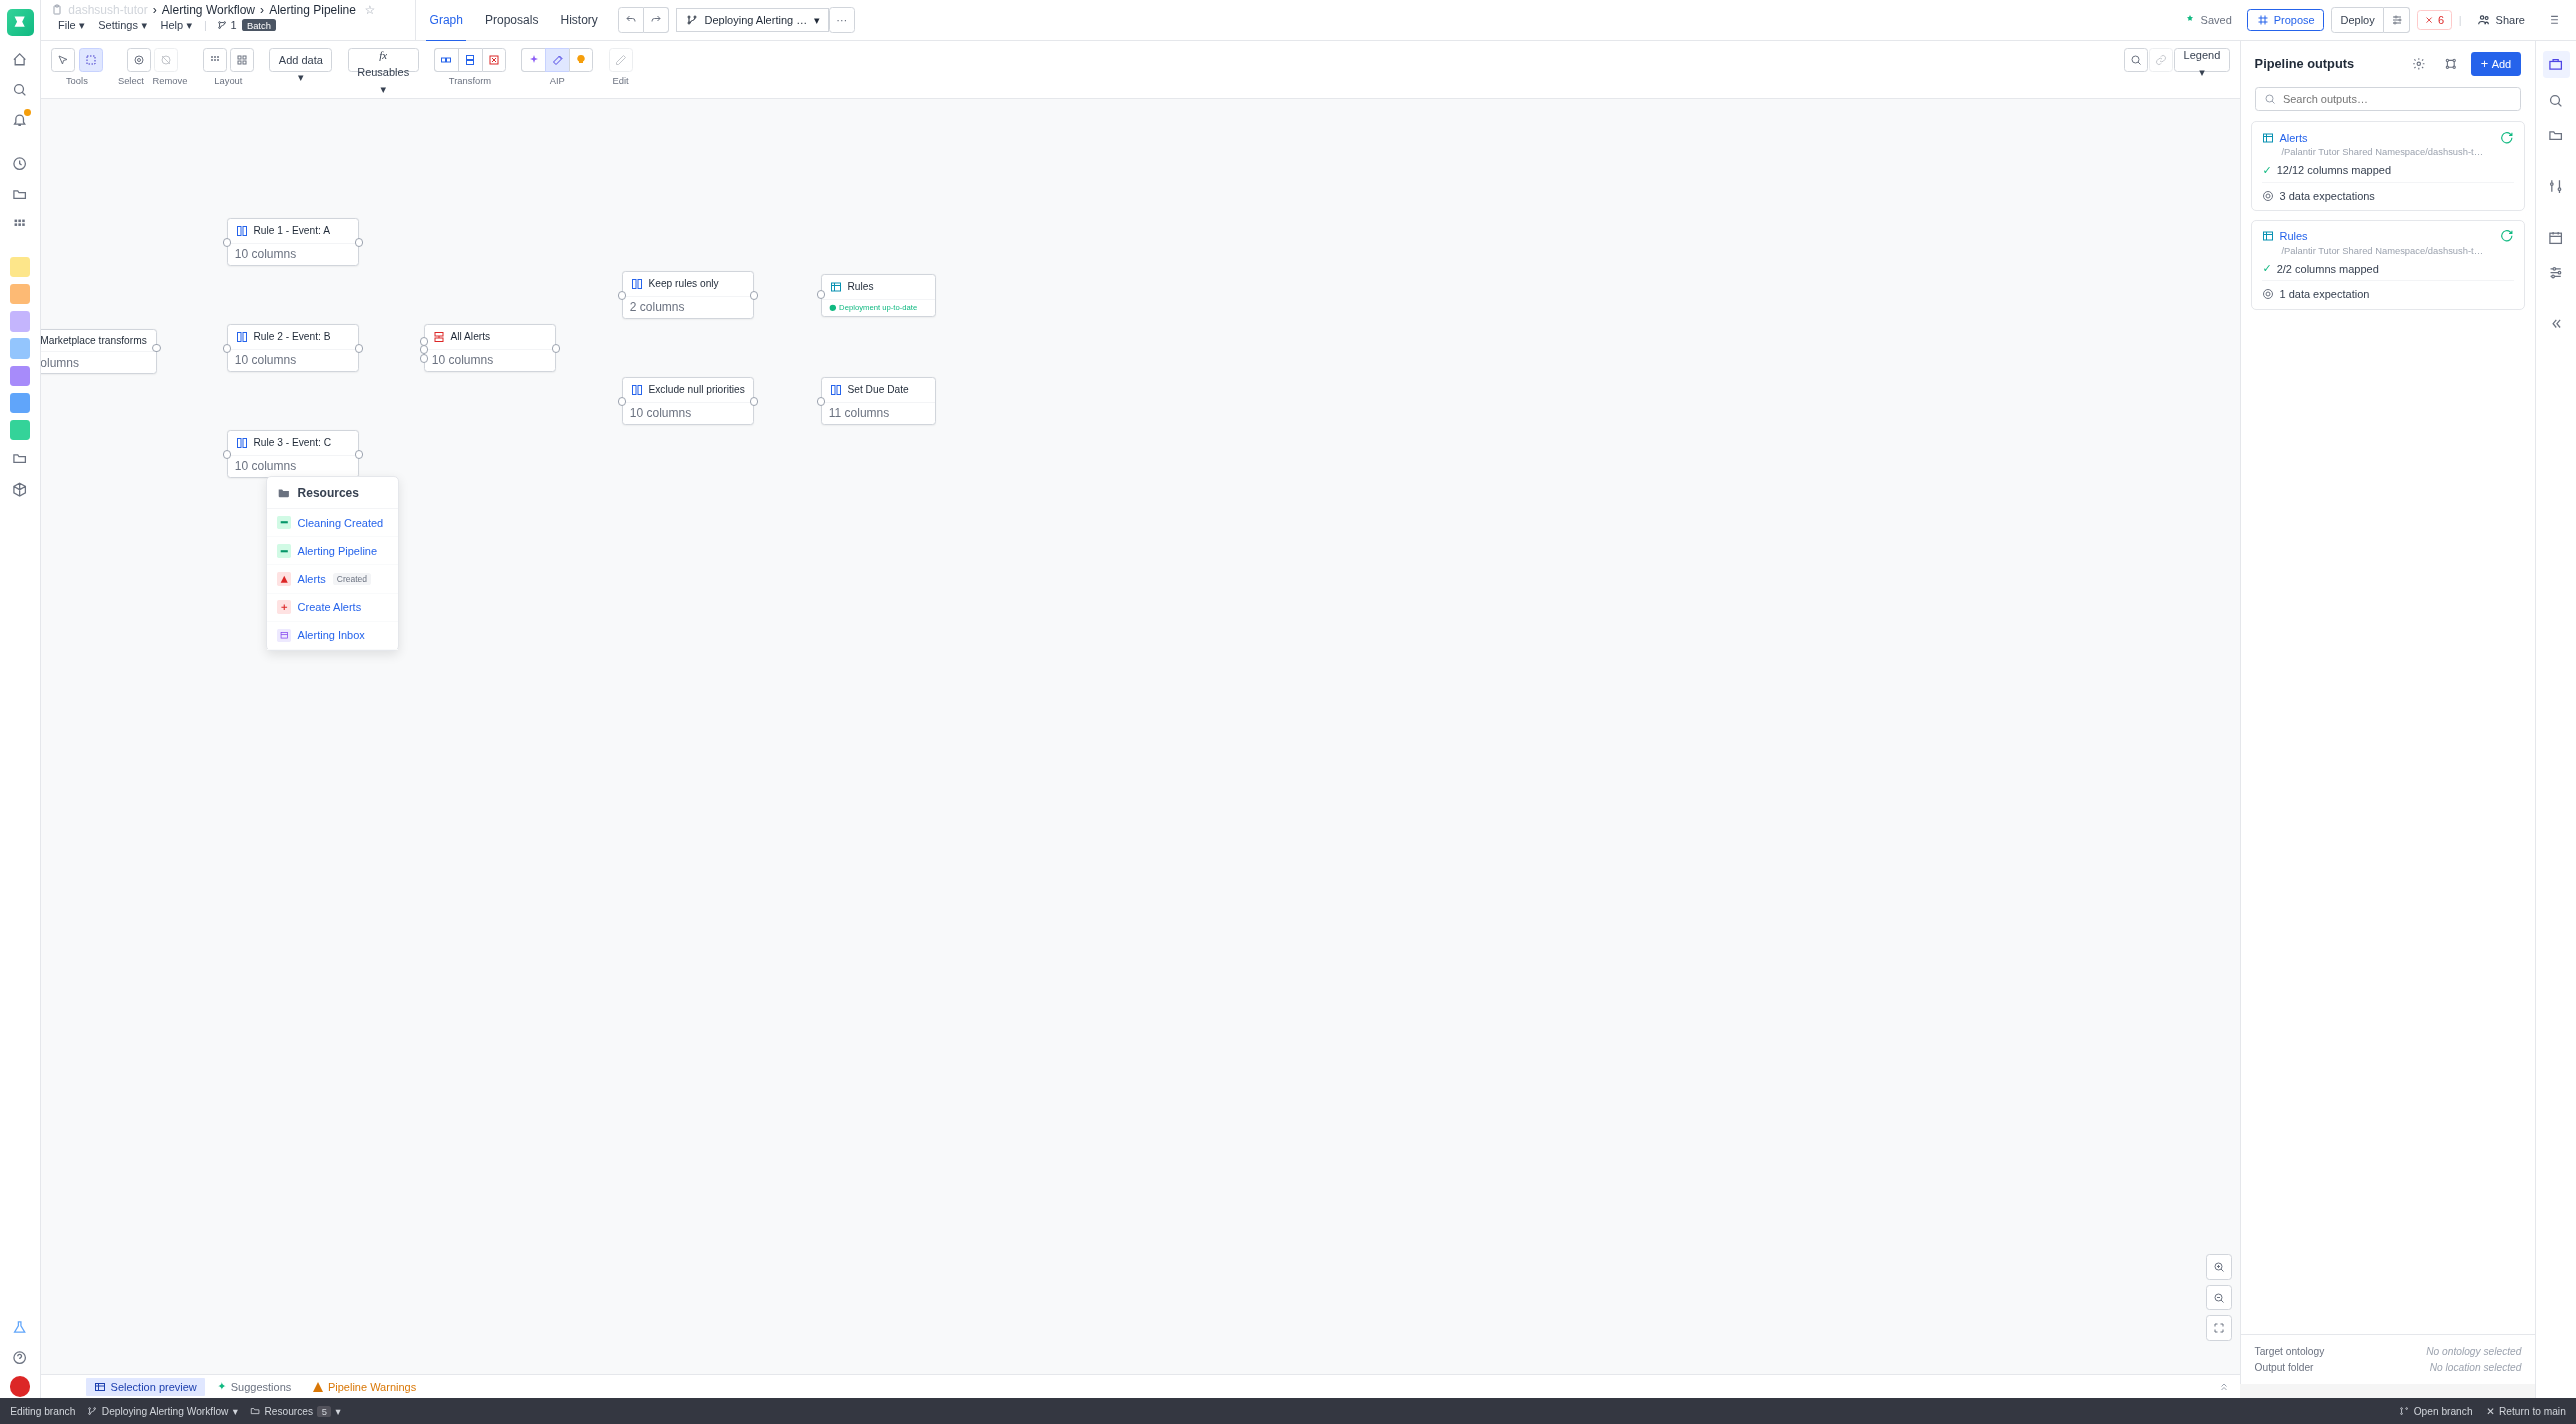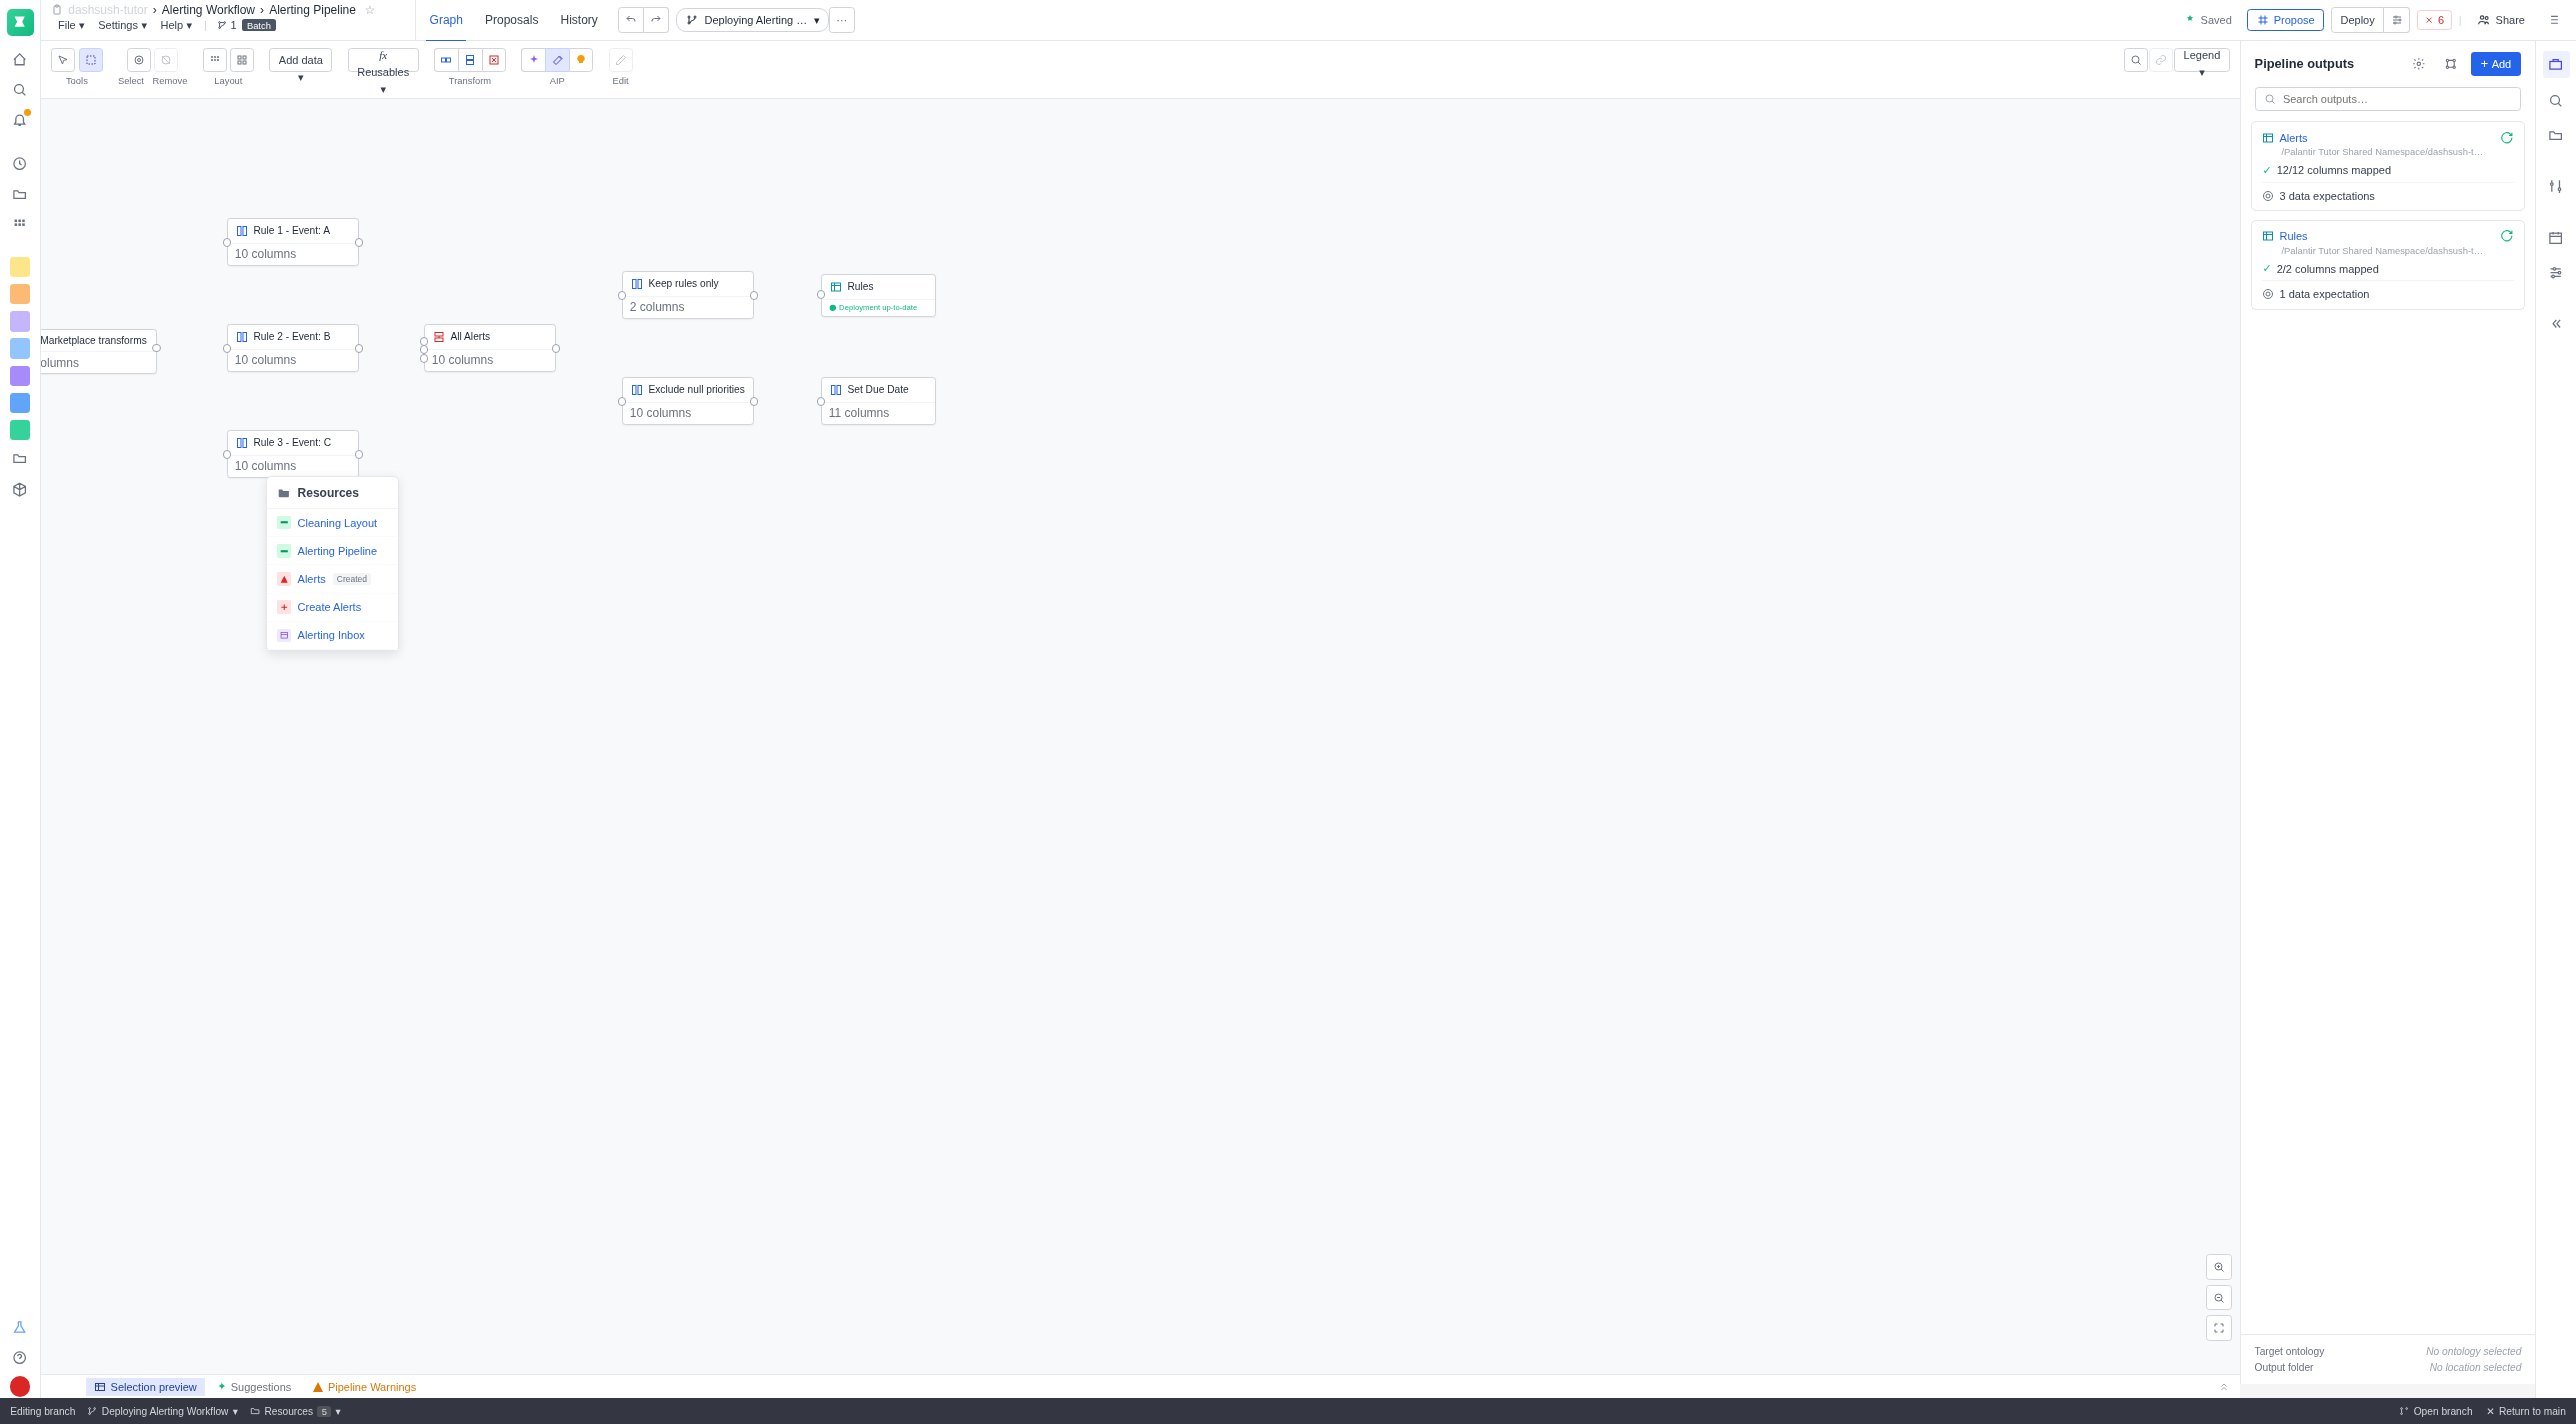--- a/index.html
+++ b/index.html
@@ -29,21 +29,21 @@
 .top-tabs .tab.active { color:#2563eb; border-bottom-color:#2563eb; font-weight:500; }
 
 .top-actions { display:flex; align-items:center; gap:6.8px; padding:0 10.2px; margin-left:auto; }
 .btn { display:inline-flex; align-items:center; gap:5.1px; padding:4.3px 8.5px; border:0.9px solid #d1d5db; border-radius:3.4px; background:#fff; cursor:pointer; font-size:11px; color:#374151; }
 .btn.ghost { border:none; background:transparent; }
 .btn.primary-outline { border-color:#2563eb; color:#2563eb; }
 .btn.deploy { color:#374151; }
 .icon-btn { width:25.6px; height:25.6px; display:inline-flex; align-items:center; justify-content:center; border:0.9px solid #d1d5db; border-radius:3.4px; cursor:pointer; color:#6b7280; background:#fff; }
 .icon-btn.borderless { border:none; }
 .pill-red { display:inline-flex; align-items:center; gap:3.4px; padding:3.4px 6.8px; border:0.9px solid #fecaca; border-radius:3.4px; color:#dc2626; font-size:11px; }
-.dropdown-chip { display:inline-flex; align-items:center; gap:6.8px; padding:4.3px 8.5px; border:0.9px solid #d1d5db; border-radius:10px; cursor:pointer; font-size:11px; }
+.dropdown-chip { display:inline-flex; align-items:center; gap:6.8px; padding:4.3px 8.5px; border:0.9px solid #d1d5db; border-radius:0; cursor:pointer; font-size:11px; }
 
 
 .toolbar { position:absolute; left:41px; top:41px; right:336px; height:58px; background:#fff; border-bottom:0.9px solid #e5e7eb; display:flex; align-items:flex-start; padding:6.8px 10.2px; gap:15.3px; }
 .tool-group { display:flex; flex-direction:column; align-items:center; gap:3.4px; }
 .tool-group .row { display:flex; gap:3.4px; }
 .tool-sq { width:24px; height:24px; border:0.9px solid #d1d5db; border-radius:3.4px; display:flex; align-items:center; justify-content:center; color:#6b7280; cursor:pointer; background:#fff; }
 .tool-sq.active { background:#e0e7ff; border-color:#c7d2fe; color:#4338ca; }
 .tool-sq.disabled { opacity:0.4; cursor:default; }
 .tool-label { font-size:9.4px; color:#6b7280; }
 .tool-pill { height:24px; padding:0 8.5px; border:0.9px solid #d1d5db; border-radius:3.4px; display:flex; align-items:center; gap:5.1px; cursor:pointer; font-size:11px; color:#374151; background:#fff;flex-direction:column; }
@@ -617,21 +617,21 @@
           <path d="M3 6h6l2 3h10v9a2 2 0 01-2 2H5a2 2 0 01-2-2z"></path>
         </svg>
       <span>Resources</span>
     </div>
     <div class="ritem">
       <span class="ri-icon" style="background:#d1fae5; color:#059669">
           <svg width="8.5" height="8.5" viewBox="0 0 24 24" fill="currentColor">
             <rect x="2" y="9" width="20" height="6"></rect>
           </svg>
         </span>
-      <span>Cleaning Layout</span>
+      <span>Cleaning Created</span>
     </div>
     <div class="ritem">
       <span class="ri-icon" style="background:#d1fae5; color:#059669">
           <svg width="8.5" height="8.5" viewBox="0 0 24 24" fill="currentColor">
             <rect x="2" y="9" width="20" height="6"></rect>
           </svg>
         </span>
       <span>Alerting Pipeline</span>
     </div>
     <div class="ritem">

